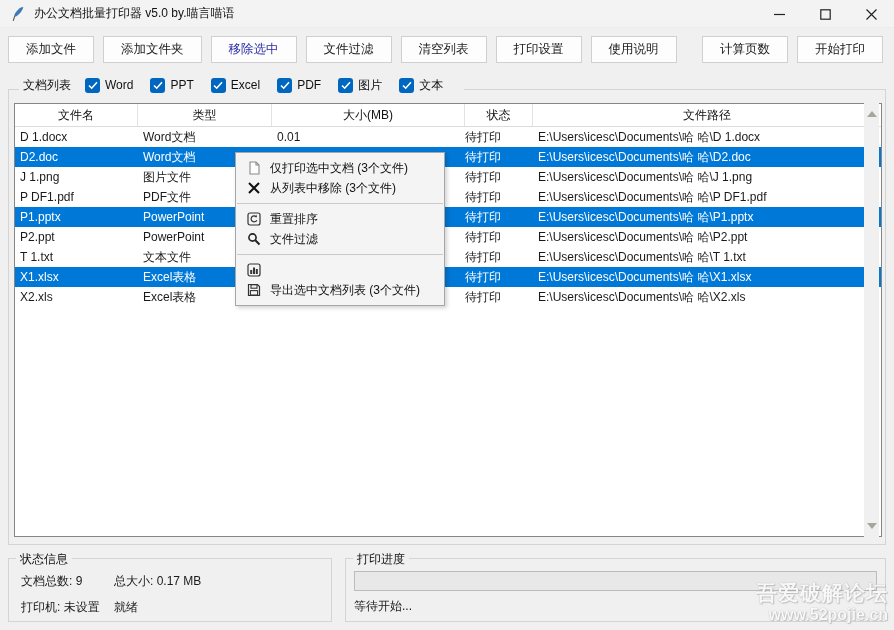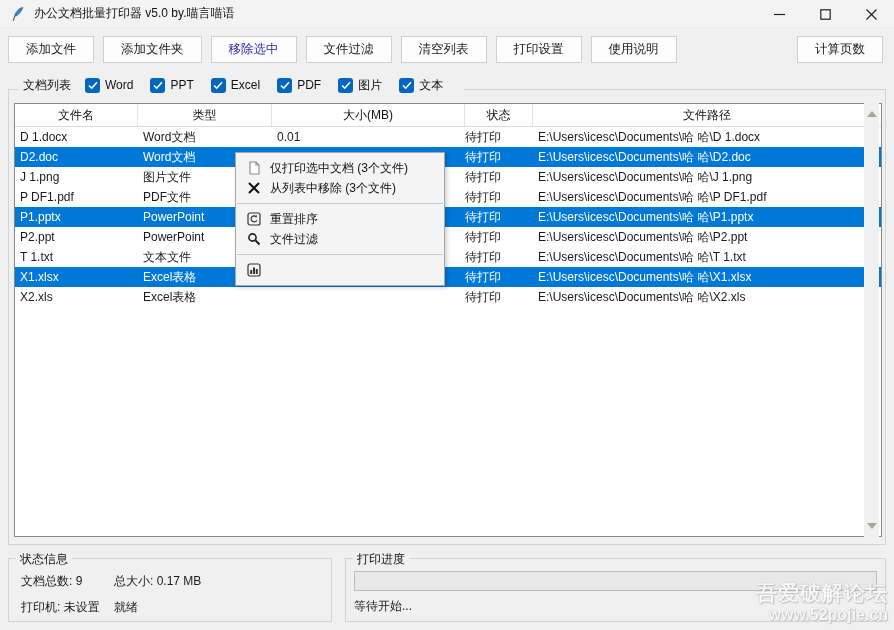--- a/index.html
+++ b/index.html
@@ -119,20 +119,21 @@
 <div class="toolbar">
   <button class="tb-btn">添加文件</button>
   <button class="tb-btn">添加文件夹</button>
   <button class="tb-btn accent-text">移除选中</button>
   <button class="tb-btn">文件过滤</button>
   <button class="tb-btn">清空列表</button>
   <button class="tb-btn">打印设置</button>
   <button class="tb-btn">使用说明</button>
   <div class="tb-spacer"></div>
   <button class="tb-btn right">计算页数</button>
+  <button class="tb-btn">开始打印</button>
 </div>
 
 <div class="docs-frame">
   <div class="docs-label-row">
     <span class="docs-label">文档列表</span>
 
     <span class="chk-item">
       <span class="chk-box">
           <svg width="10" height="9" viewBox="0 0 10 9">
             <path d="M1 4.5 L3.7 7.2 L9 1.3" fill="none" stroke="#fff" stroke-width="1.6"></path>
@@ -304,20 +305,30 @@
   <div class="ctx-item">
     <span class="ctx-icon">
       <svg width="14" height="14" viewBox="0 0 14 14">
           <rect x="1" y="1" width="12" height="12" rx="2" fill="none" stroke="#333" stroke-width="1.2"></rect>
           <rect x="3.2" y="7" width="2" height="4" fill="#333"></rect>
           <rect x="6" y="4.5" width="2" height="6.5" fill="#333"></rect>
           <rect x="8.8" y="6" width="2" height="5" fill="#333"></rect>
         </svg>
     </span>
   </div>
+  <div class="ctx-item">
+    <span class="ctx-icon">
+      <svg width="14" height="14" viewBox="0 0 14 14">
+          <path d="M1.5 1.5 H10.5 L12.5 3.5 V12.5 H1.5 Z" fill="none" stroke="#333" stroke-width="1.2"></path>
+          <rect x="4" y="1.8" width="6" height="3.4" fill="none" stroke="#333" stroke-width="1.1"></rect>
+          <rect x="3.4" y="7.6" width="7.2" height="4.4" fill="none" stroke="#333" stroke-width="1.1"></rect>
+        </svg>
+    </span>
+    <span class="ctx-label">导出选中文档列表 (3个文件)</span>
+  </div>
 </div>
 
 <div class="groupbox gb-status">
   <span class="gb-label">状态信息</span>
   <div class="status-grid">
     <span>文档总数: 9</span>
     <span>总大小: 0.17 MB</span>
     <span>打印机: 未设置</span>
     <span>就绪</span>
   </div>

